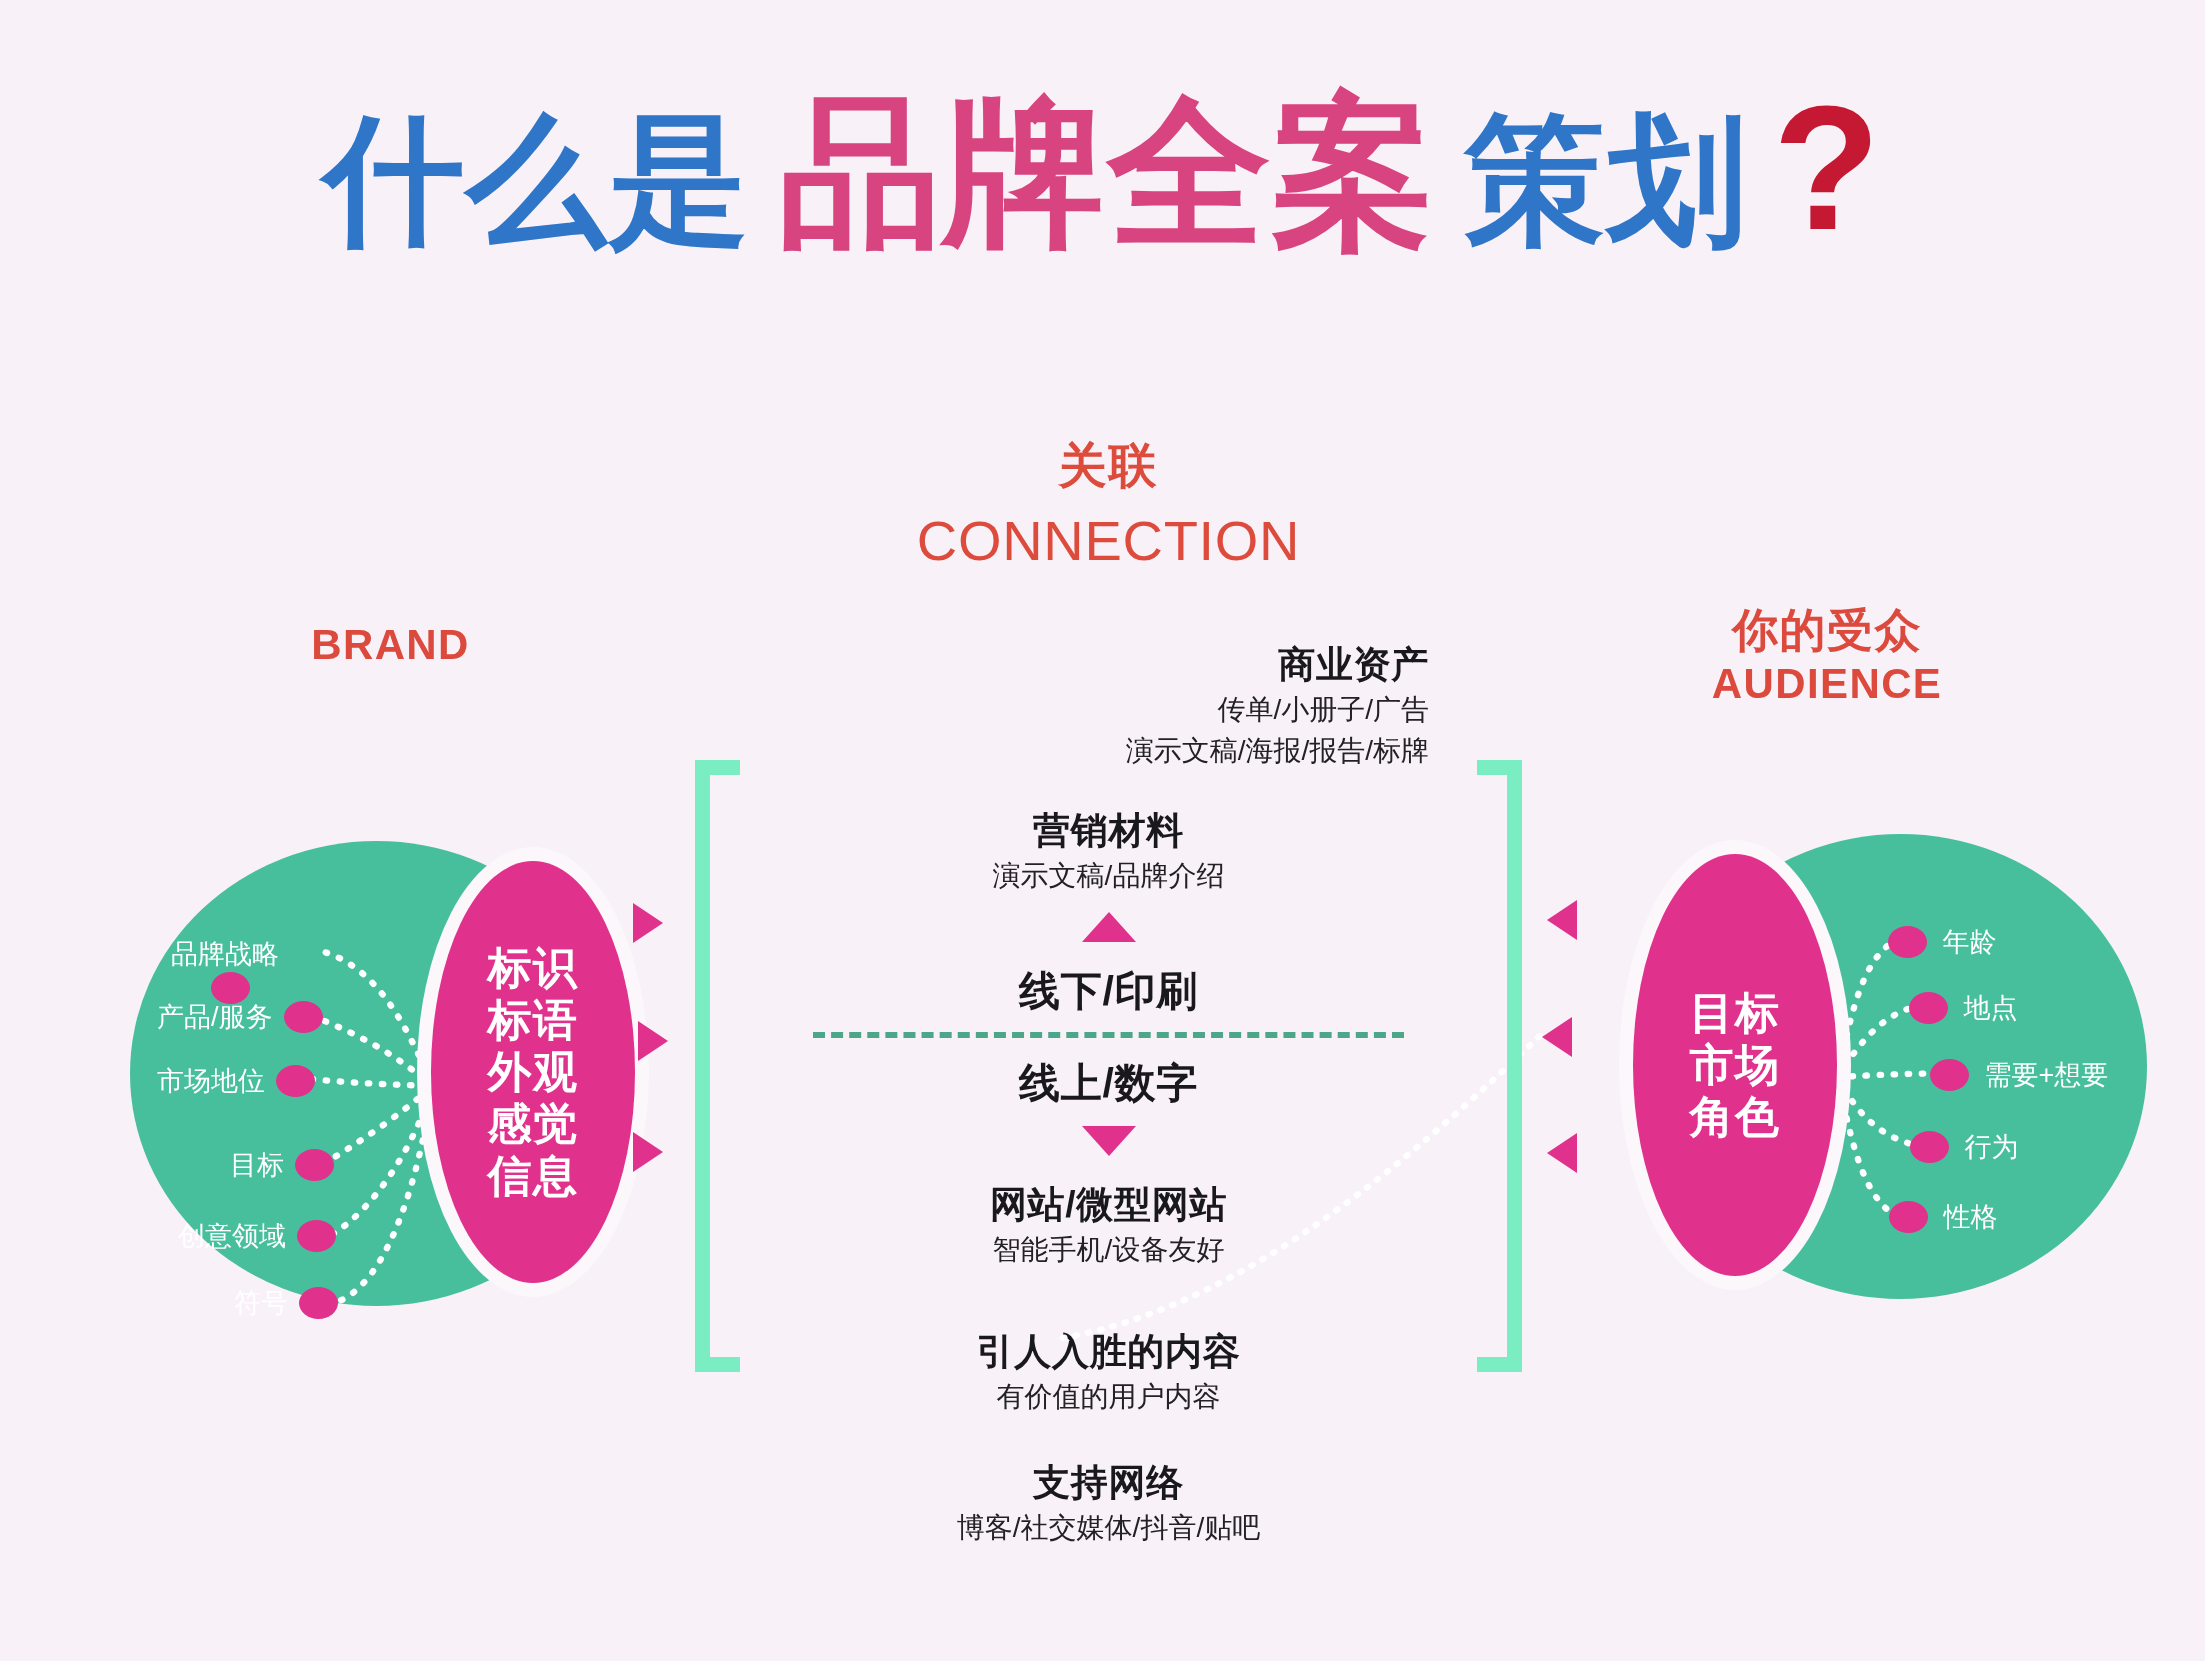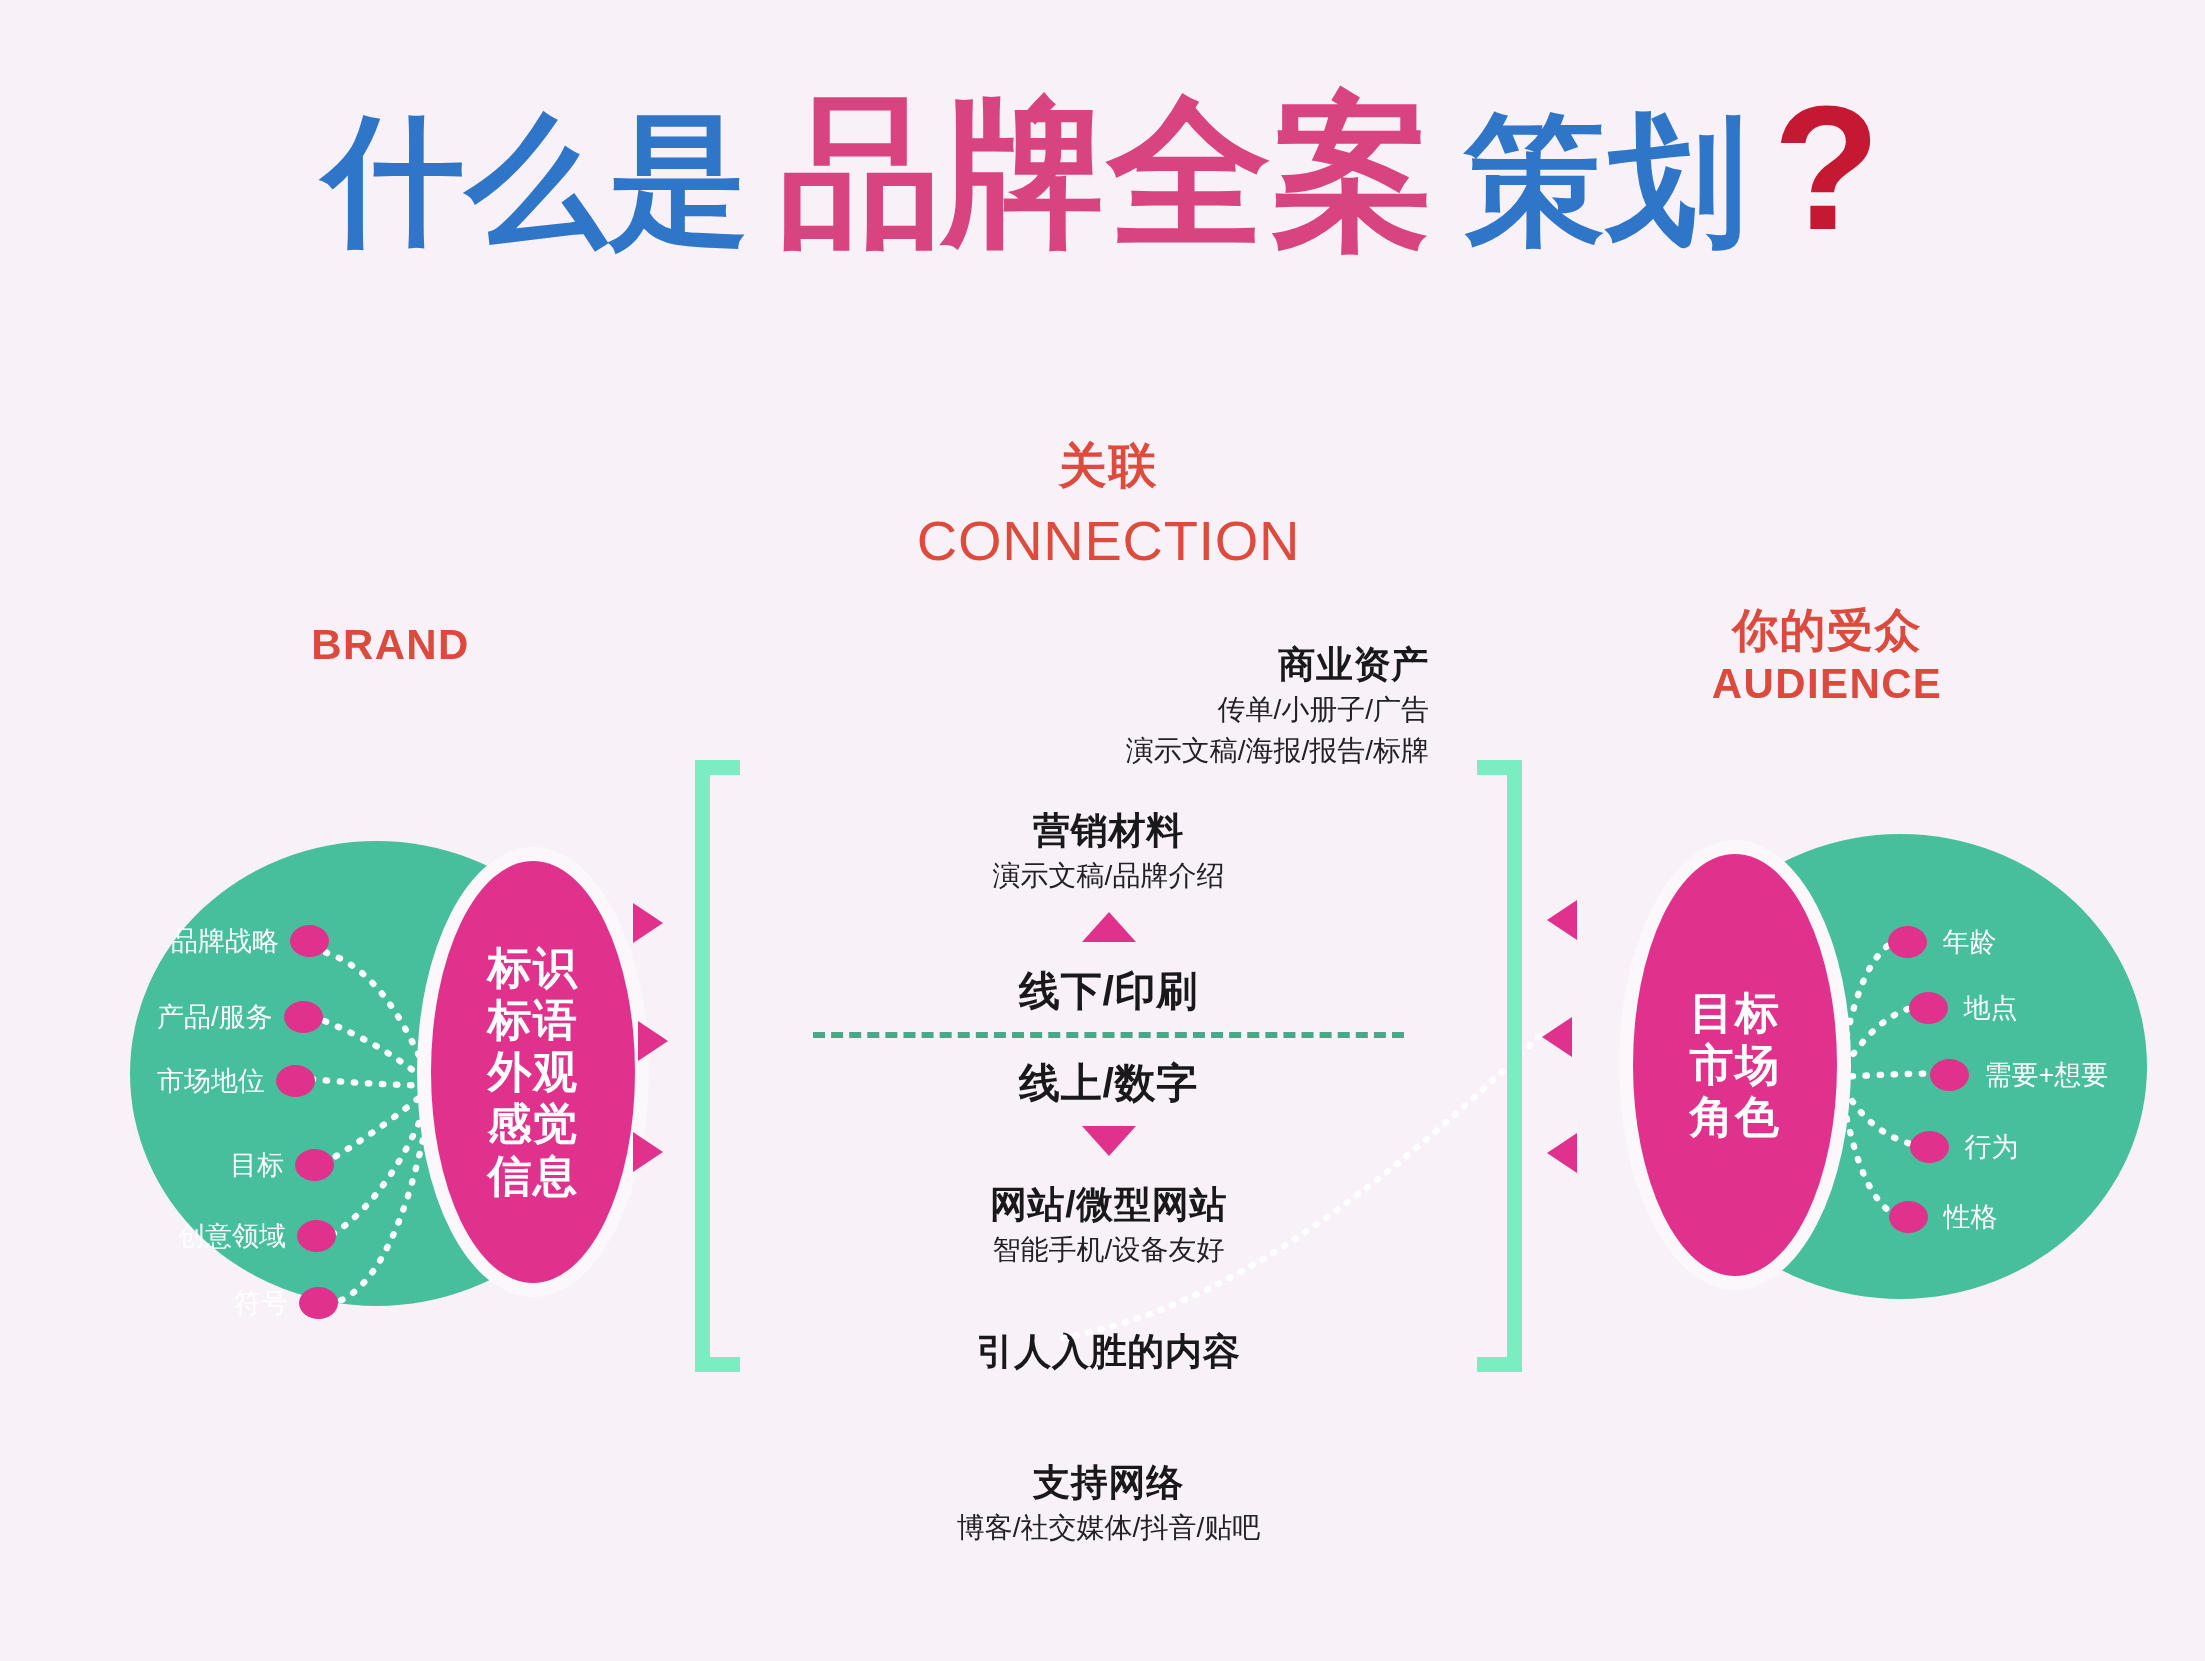--- a/index.html
+++ b/index.html
@@ -219,21 +219,21 @@
       <g fill="none" stroke="#ffffff" stroke-width="9" stroke-linecap="round" stroke-dasharray="2 18">
         <path d="M278,178 C360,205 400,300 430,368"></path>
         <path d="M258,268 C340,300 385,330 430,368"></path>
         <path d="M258,358 C330,365 390,366 430,368"></path>
         <path d="M275,478 C340,440 400,395 430,368"></path>
         <path d="M288,578 C350,540 405,450 430,368"></path>
         <path d="M300,672 C368,640 410,500 430,368"></path>
       </g>
     </svg>
 
-    <div class="node left-side" style="left:41px; top:96px;">
+    <div class="node left-side" style="left:41px; top:109px;flex-direction:column;">
       <span class="txt">品牌战略</span>
       <span class="dot"></span>
     </div>
     <div class="node left-side" style="left:27px; top:172px;">
       <span class="txt">产品/服务</span>
       <span class="dot"></span>
     </div>
     <div class="node left-side" style="left:27px; top:236px;">
       <span class="txt">市场地位</span>
       <span class="dot"></span>
@@ -298,20 +298,21 @@
 
   <div class="tri down" style="left:1082px; top:1126px;"></div>
 
   <div class="mid-block" style="top:1183px;">
     <span class="bt">网站/微型网站</span>
     <span class="sb">智能手机/设备友好</span>
   </div>
 
   <div class="mid-block" style="top:1330px;">
     <span class="bt">引人入胜的内容</span>
+    <span class="sb">有价值的用户内容</span>
   </div>
 
   <div class="mid-block" style="top:1461px;">
     <span class="bt">支持网络</span>
     <span class="sb">博客/社交媒体/抖音/贴吧</span>
   </div>
 
   <svg class="connector-svg" style="left:1056px; top:1007px;" width="493" height="338" viewBox="0 0 700 480">
     <path d="M10,470 C230,430 440,280 690,38" fill="none" stroke="#ffffff" stroke-width="9" stroke-linecap="round" stroke-dasharray="2 16"></path>
   </svg>

